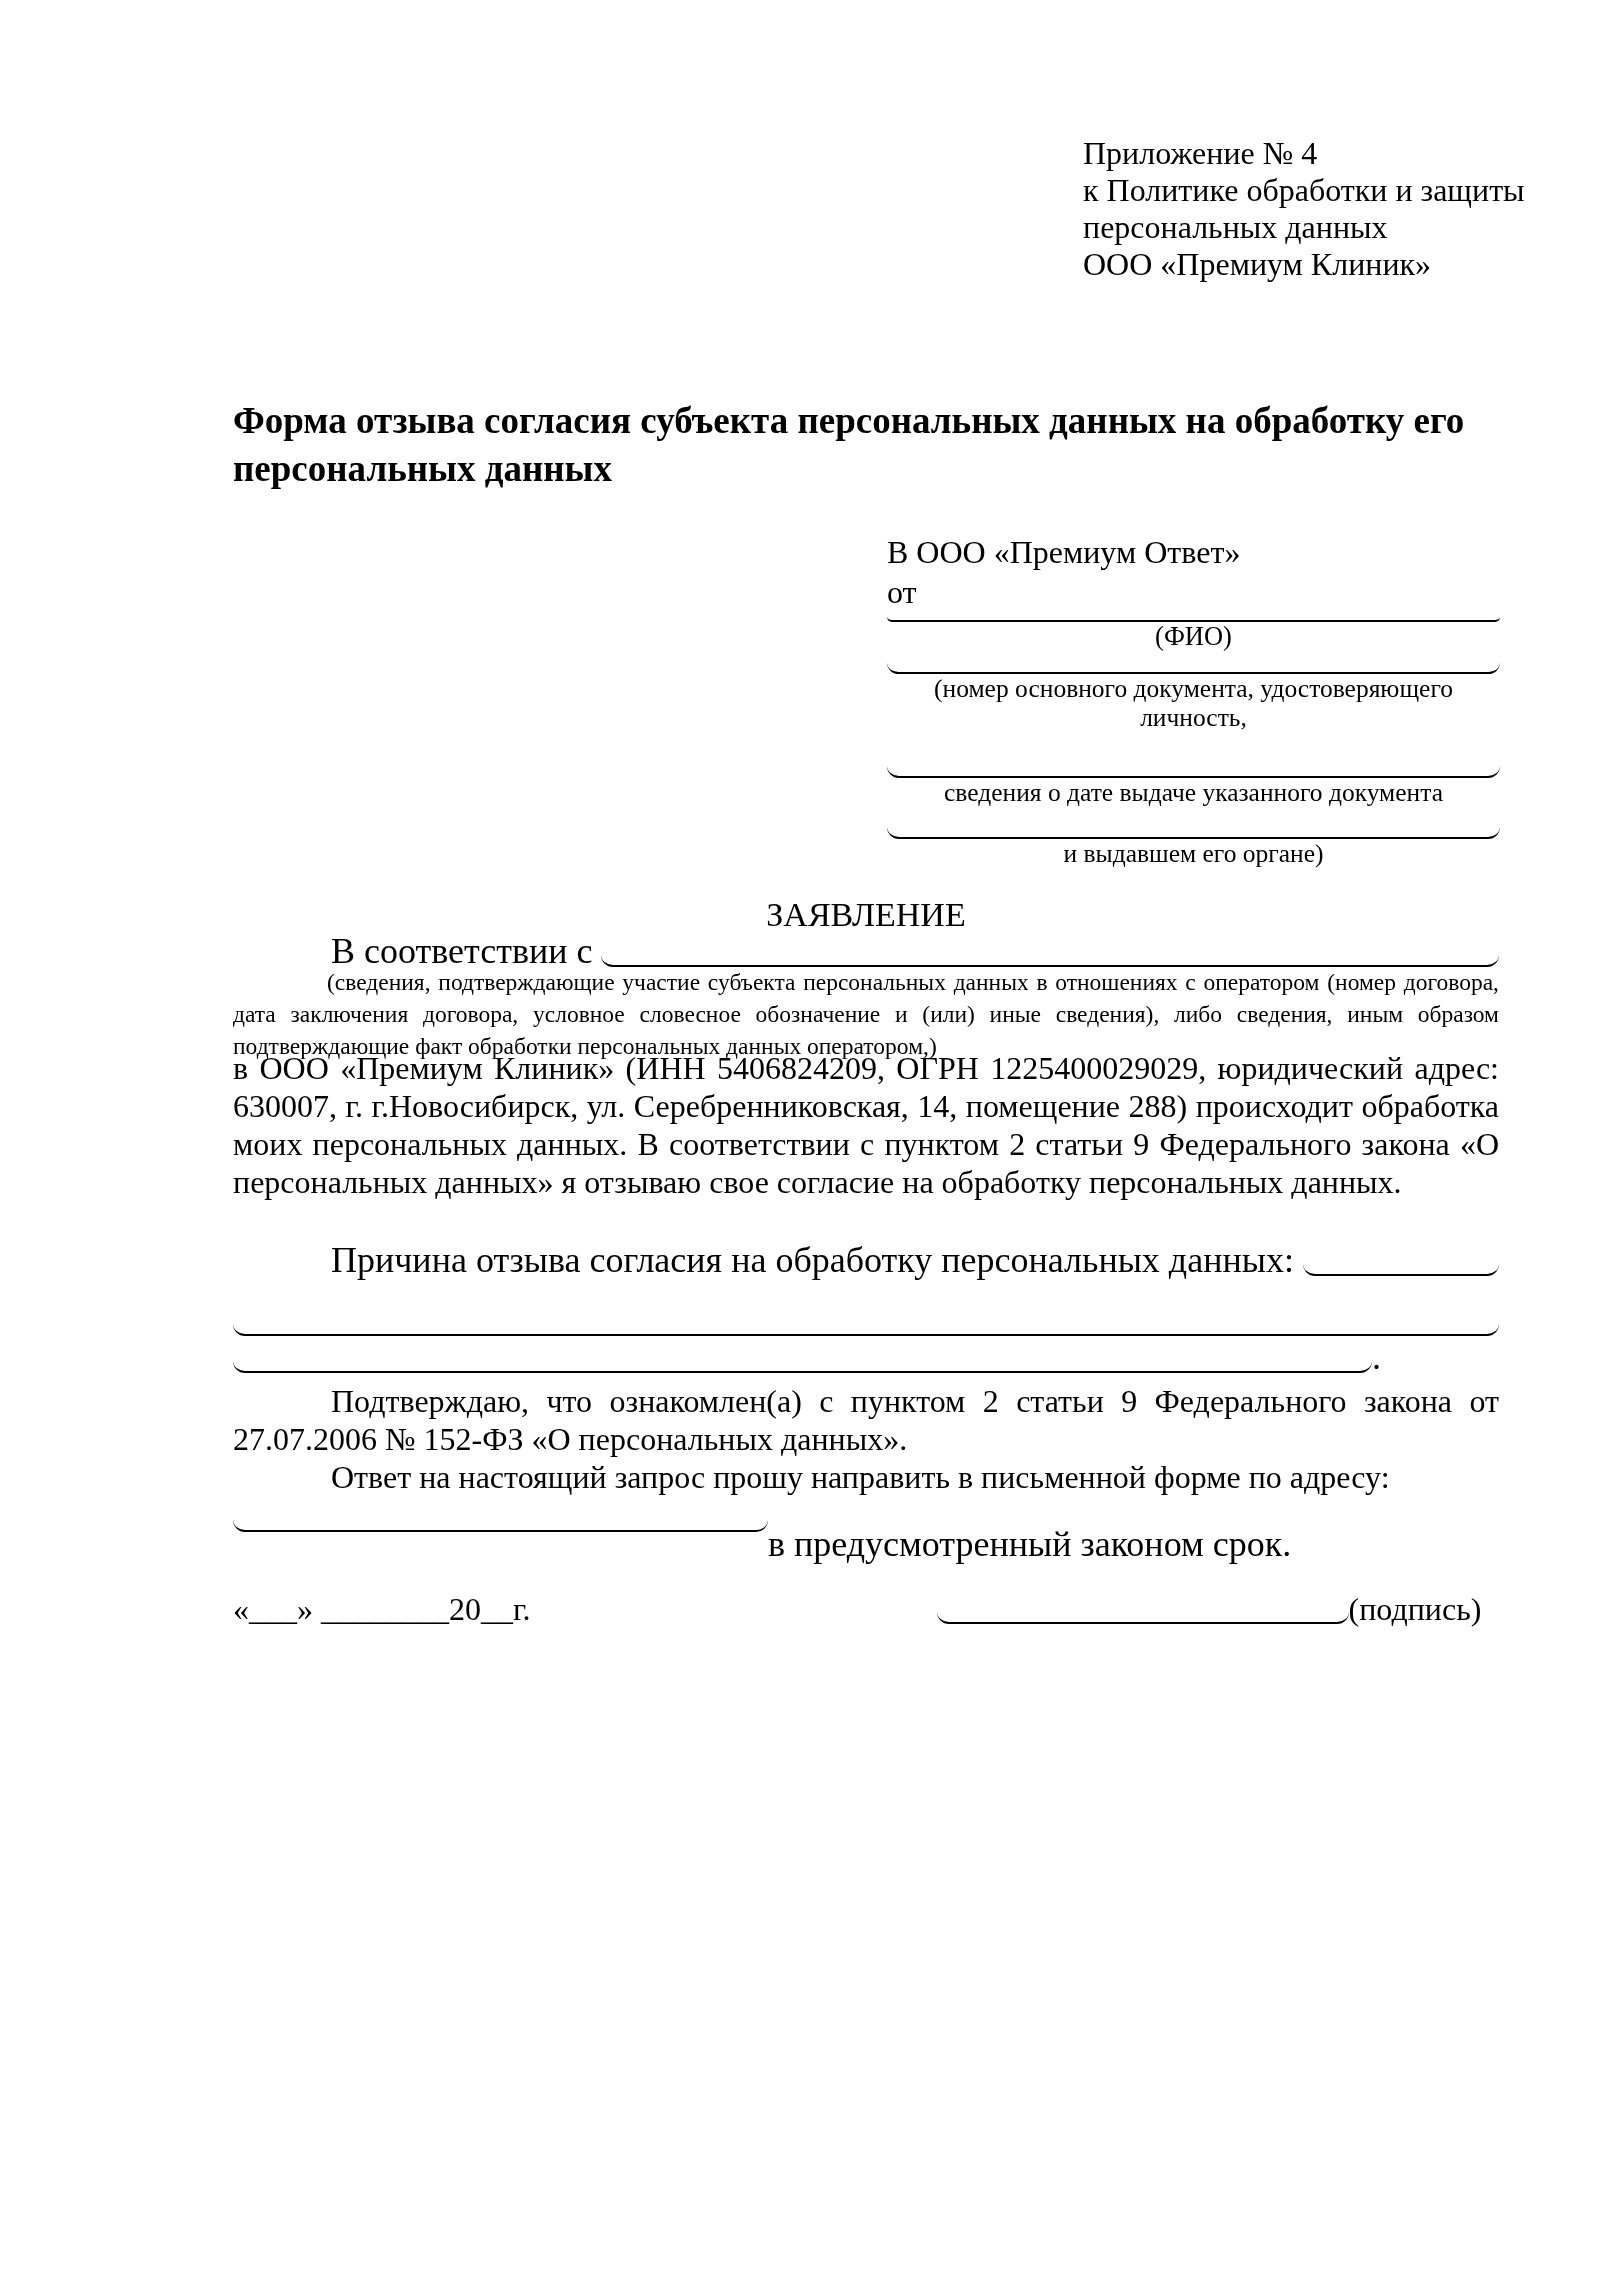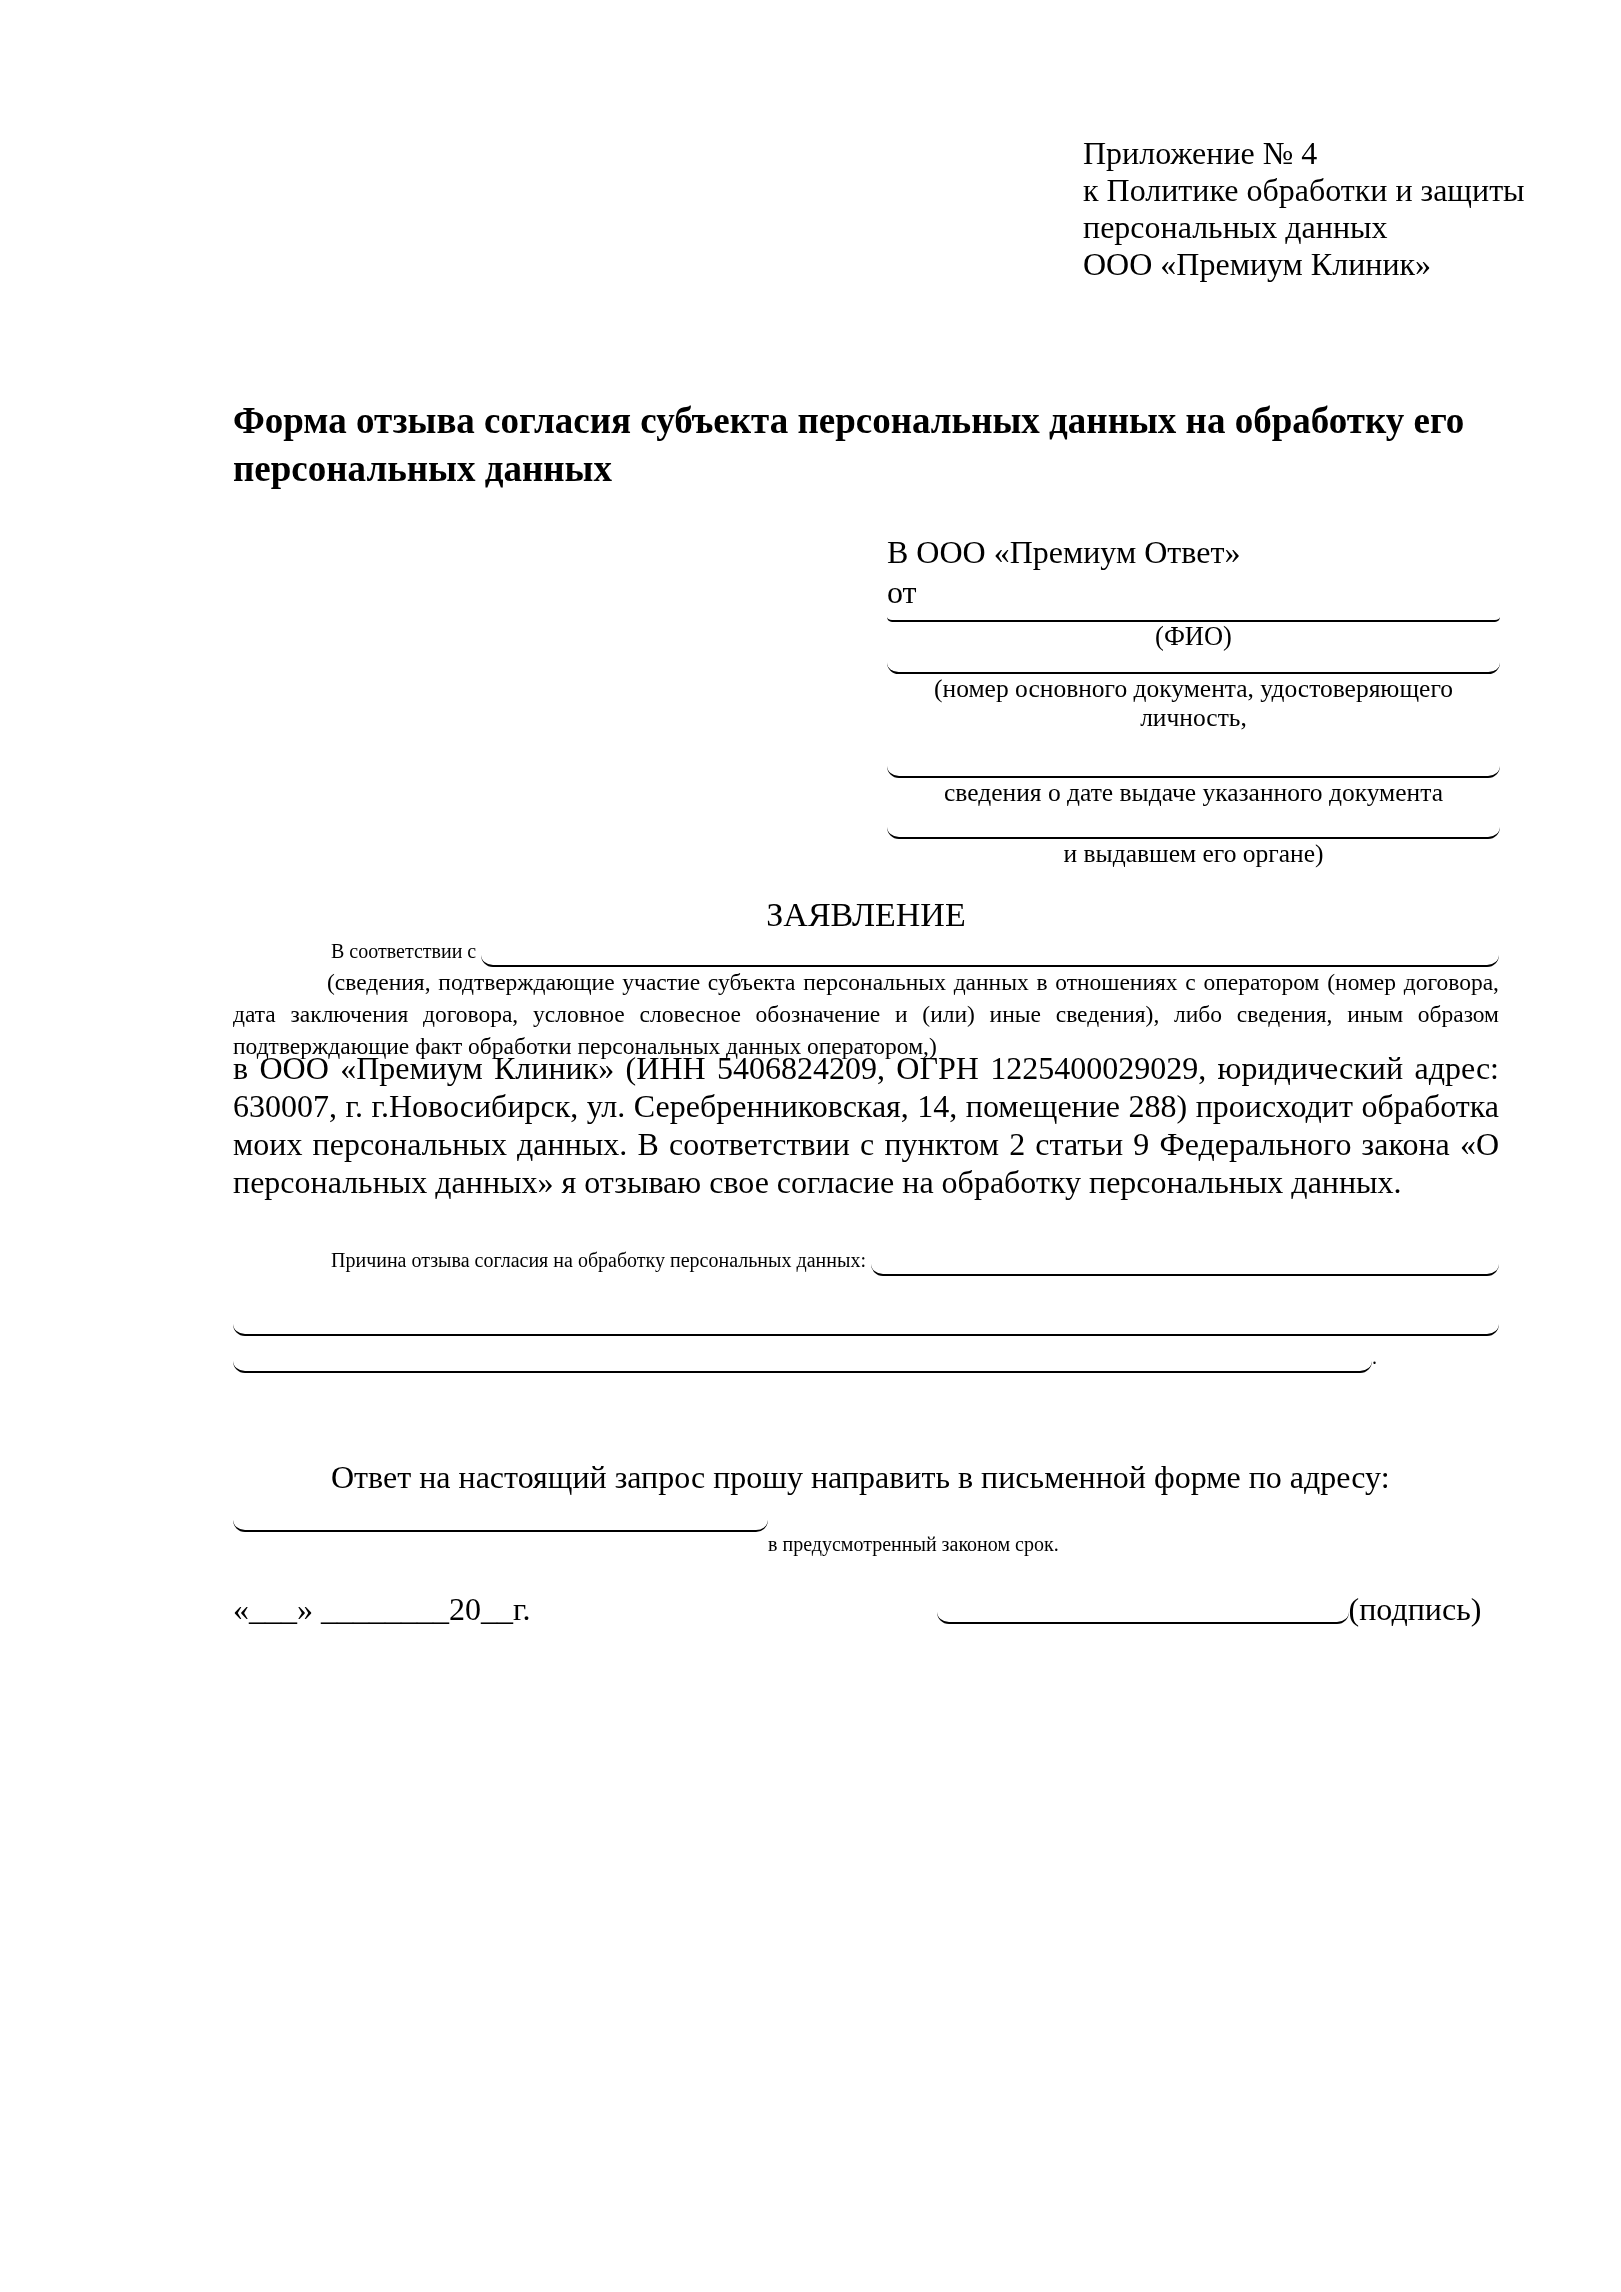--- a/index.html
+++ b/index.html
@@ -68,21 +68,21 @@
     font-size: 34px;
     line-height: 39px;
   }
 
   .flex-row {
     position: absolute;
     left: 233px;
     width: 1266px;
     display: flex;
     align-items: stretch;
-    font-size: 20px;
+    font-size: 36px;
   }
   .flex-row .prefix { white-space: pre; line-height: 39px; }
   .flex-row .fill-line {
     flex: 1 1 auto;
     border-bottom: 2.9px solid #000000;
     margin-bottom: 3.9px;
   }
 
   .accord-row { top: 932px; height: 39px; }
   .accord-row .prefix { padding-left: 98px; }
@@ -219,20 +219,21 @@
     <span class="fill-line"></span>
   </div>
 
   <div class="blank-line-1"></div>
 
   <div class="flex-row blank2-row">
     <span class="b2fill"></span>
     <span class="terminator">.</span>
   </div>
 
+  <div class="confirm-para">Подтверждаю, что ознакомлен(а) с пунктом 2 статьи 9 Федерального закона от 27.07.2006 № 152-ФЗ «О персональных данных».</div>
 
   <div class="reply-para">Ответ на настоящий запрос прошу направить в письменной форме по адресу:</div>
 
   <div class="flex-row reply2-row">
     <span class="addr-fill"></span>
     <span class="suffix">в предусмотренный законом срок.</span>
   </div>
 
   <div class="footer-row">
     <div class="date-part">«___» ________20__г.</div>

